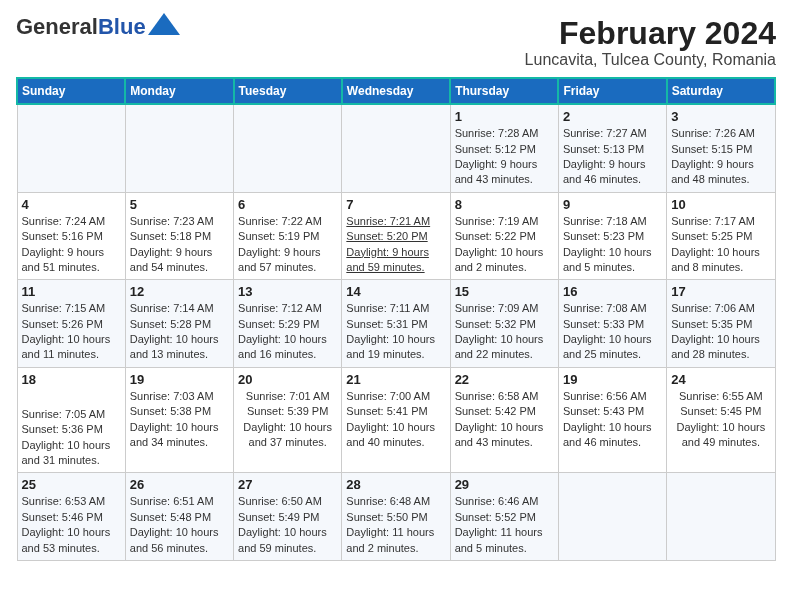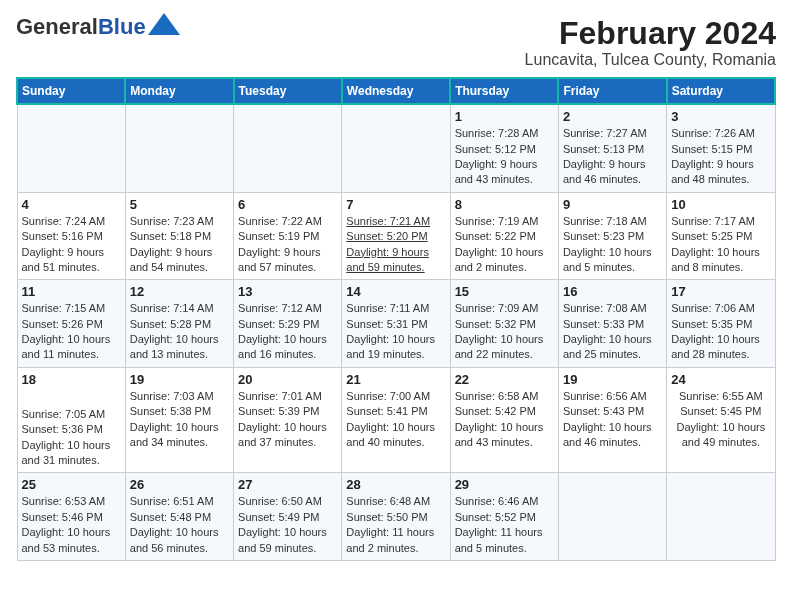--- a/index.html
+++ b/index.html
@@ -257,21 +257,21 @@
         </td>
         <td>
           <span class="day-number">19</span>
           <div class="day-info" style="white-space: pre-line;">Sunrise: 7:03 AM
 Sunset: 5:38 PM
 Daylight: 10 hours
 and 34 minutes.</div>
         </td>
         <td>
           <span class="day-number">20</span>
-          <div class="day-info" style="white-space: pre-line;">Sunrise: 7:01 AM
+          <div class="day-info" style="white-space: pre-line; text-align: center;">Sunrise: 7:01 AM
 Sunset: 5:39 PM
 Daylight: 10 hours
 and 37 minutes.</div>
         </td>
         <td>
           <span class="day-number">21</span>
           <div class="day-info" style="white-space: pre-line;">Sunrise: 7:00 AM
 Sunset: 5:41 PM
 Daylight: 10 hours
 and 40 minutes.</div>

